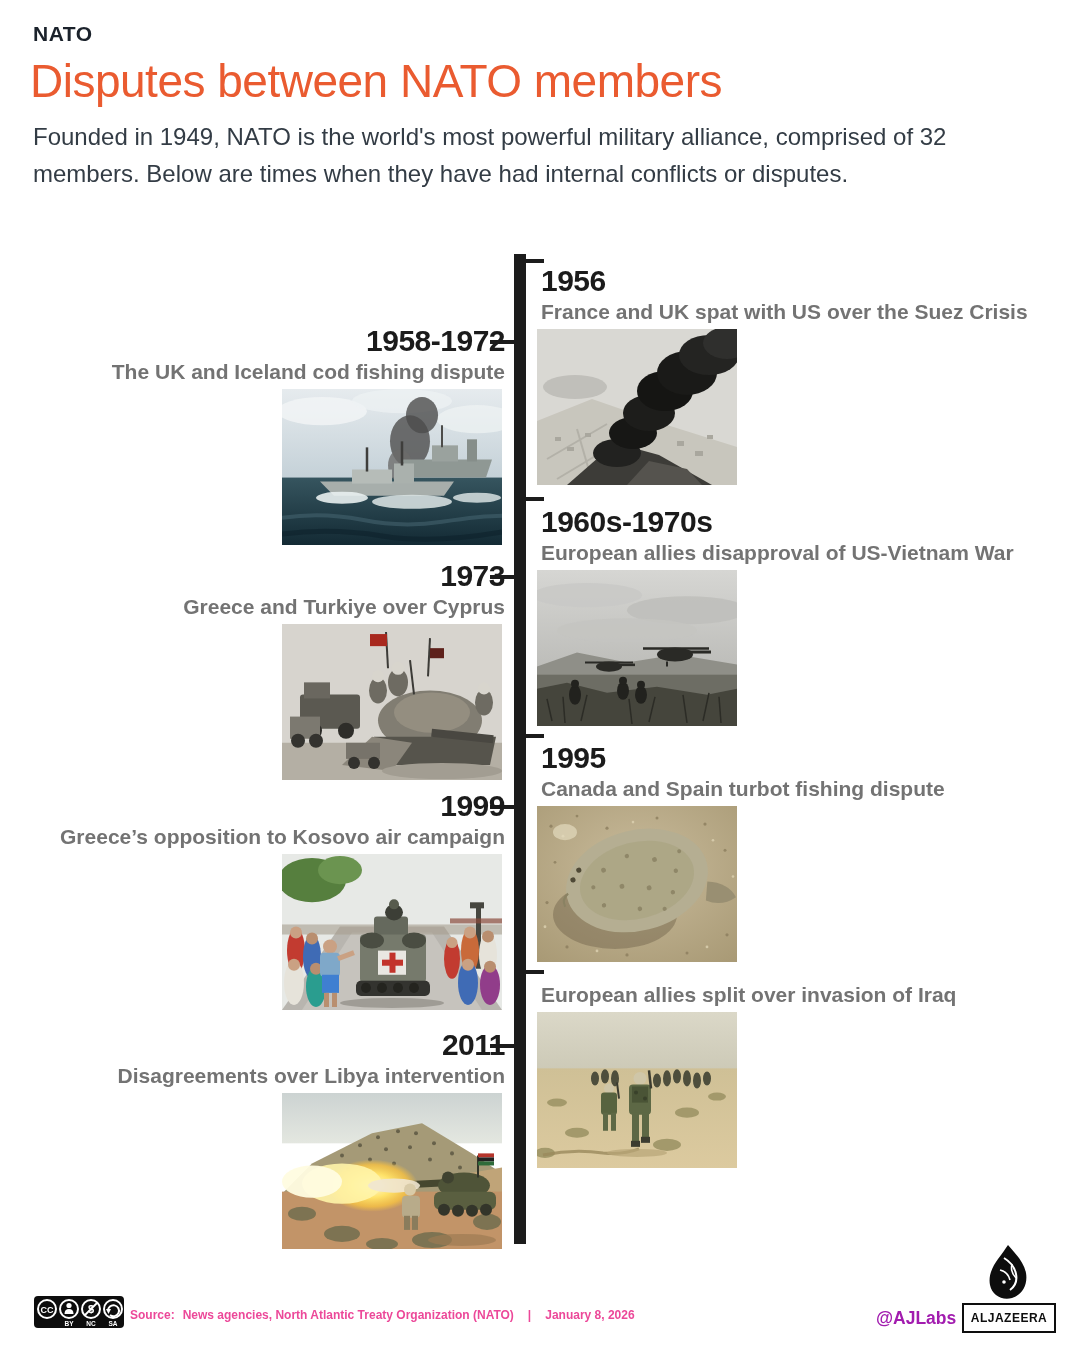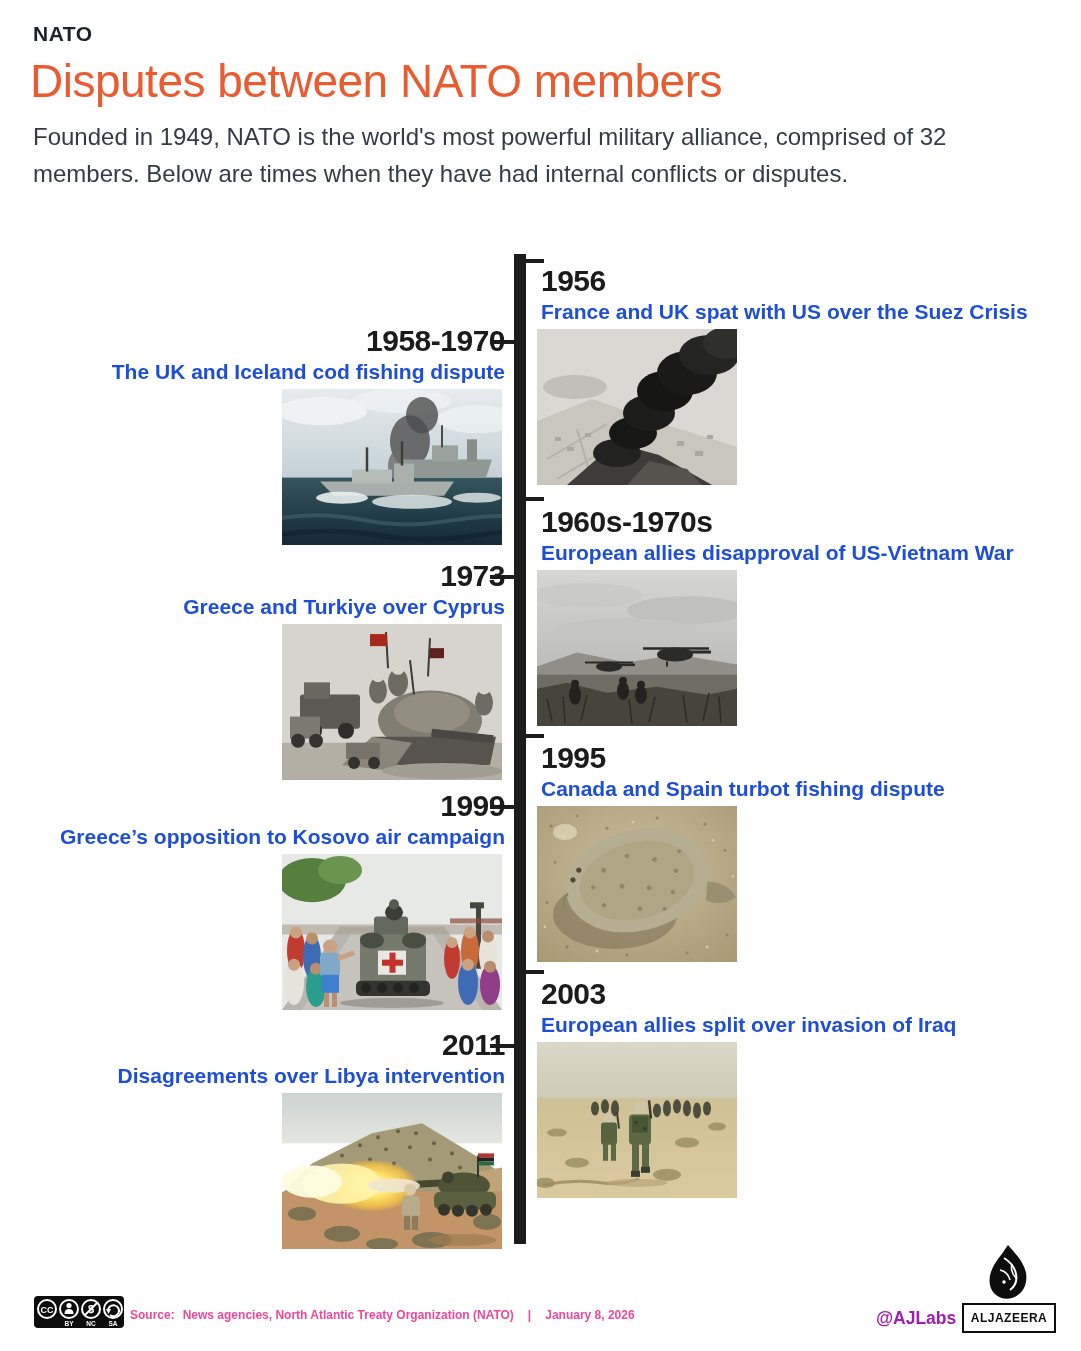--- a/index.html
+++ b/index.html
@@ -12,21 +12,21 @@
   .subtitle{position:absolute;left:33px;top:118px;width:1000px;font-size:24px;line-height:1.55;font-weight:400;color:#333c45;}
 
   
   .tl-bar{position:absolute;left:514px;top:254px;width:12px;height:990px;background:#1c1c1c;}
   .tick{position:absolute;height:4px;background:#1c1c1c;}
   .tick.r{left:524px;width:20px;}
   .tick.l{left:490px;width:26px;}
 
   .entry{position:absolute;}
   .entry .year{font-size:30px;font-weight:800;color:#1b1b1b;line-height:1.0;letter-spacing:-.5px;}
-  .entry .desc{font-size:21px;font-weight:700;color:#1d4ed8;line-height:1.2;margin-top:3px;}
+  .entry .desc{font-size:21px;font-weight:700;color:#737373;line-height:1.2;margin-top:3px;}
   .entry.right{left:541px;width:520px;text-align:left;margin-top:23px;}
   .entry.left{right:576px;width:480px;text-align:right;}
   .photo{display:block;margin-top:5px;}
   .entry.right .photo{width:200px;height:156px;margin-left:-4px;}
   .entry.left .photo{width:220px;height:156px;margin-left:auto;margin-right:3px;}
 
   
   .cc-badge{position:absolute;left:34px;top:1294px;}
   .source-line{position:absolute;left:130px;top:1308px;font-size:12px;color:#ec4899;white-space:nowrap;}
   .source-line .lbl{font-weight:700;margin-right:8px;}
@@ -84,21 +84,21 @@
       <ellipse cx="96" cy="104" rx="24" ry="16" fill="#171715"></ellipse>
       <ellipse cx="112" cy="84" rx="26" ry="18" fill="#1d1d1b"></ellipse>
       <ellipse cx="128" cy="62" rx="28" ry="20" fill="#151513"></ellipse>
       <ellipse cx="150" cy="44" rx="30" ry="22" fill="#1a1a18"></ellipse>
       <ellipse cx="172" cy="26" rx="30" ry="20" fill="#242422"></ellipse>
       <ellipse cx="190" cy="14" rx="24" ry="16" fill="#2f2f2d"></ellipse>
     </svg>
   </div>
 
   <div class="entry left" style="top:326px">
-    <div class="year">1958-1970</div>
+    <div class="year">1958-1972</div>
     <div class="desc">The UK and Iceland cod fishing dispute</div>
     <svg class="photo" viewBox="0 0 220 155" preserveAspectRatio="none">
       <defs>
         <linearGradient id="codSky" x1="0" y1="0" x2="0" y2="1">
             <stop offset="0" stop-color="#e6ebee"></stop>
             <stop offset="1" stop-color="#c3d0d7"></stop>
           </linearGradient>
         <linearGradient id="codSea" x1="0" y1="0" x2="0" y2="1">
             <stop offset="0" stop-color="#36555f"></stop>
             <stop offset="1" stop-color="#132a34"></stop>
@@ -334,21 +334,20 @@
           <circle cx="84" cy="133" r="5"></circle>
           <circle cx="100" cy="133" r="5"></circle>
           <circle cx="116" cy="133" r="5"></circle>
           <circle cx="132" cy="133" r="5"></circle>
         </g>
       <ellipse cx="110" cy="148" rx="52" ry="5" fill="#8f8c84" opacity=".7"></ellipse>
     </svg>
   </div>
 
   <div class="entry right" style="top:956px">
-    <div class="year">2003</div>
     <div class="desc">European allies split over invasion of Iraq</div>
     <svg class="photo" viewBox="0 0 200 155" preserveAspectRatio="none">
       <defs>
         <linearGradient id="iqSky" x1="0" y1="0" x2="0" y2="1">
             <stop offset="0" stop-color="#dbd8c8"></stop>
             <stop offset="1" stop-color="#ccc9b6"></stop>
           </linearGradient>
         <linearGradient id="iqSand" x1="0" y1="0" x2="0" y2="1">
             <stop offset="0" stop-color="#cfc096"></stop>
             <stop offset="1" stop-color="#dcca9f"></stop>

